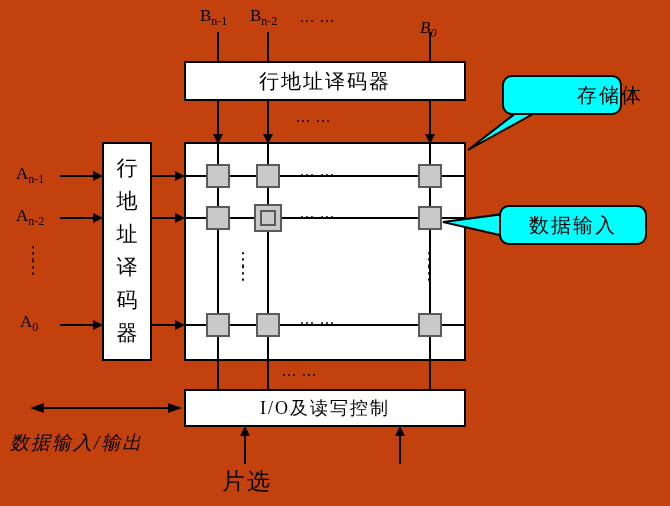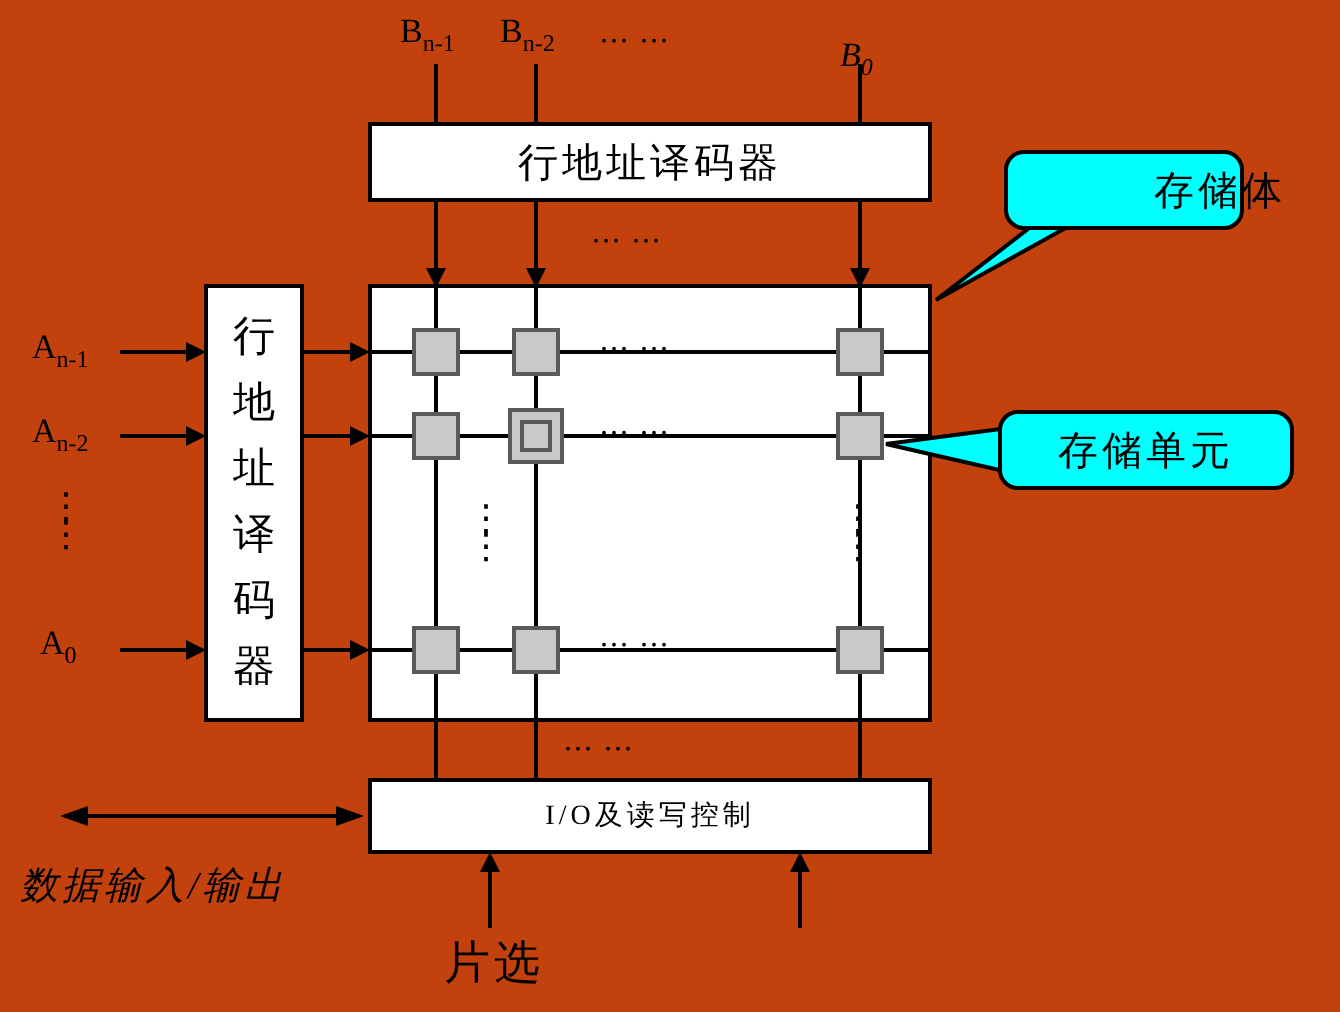--- a/index.html
+++ b/index.html
@@ -127,29 +127,29 @@
   <div class="dots-h" style="left:300px;top:8px;">... ...</div>
   <div class="lbl" style="left:420px;top:18px;font-style:italic;"><span>B</span><sub>0</sub></div>
 
   <div class="lbl" style="left:16px;top:164px;"><span>A</span><sub>n-1</sub></div>
   <div class="lbl" style="left:16px;top:206px;"><span>A</span><sub>n-2</sub></div>
   <div class="dots-v" style="left:24px;top:246px;"><span>⋮</span><br><span>⋮</span></div>
   <div class="lbl" style="left:20px;top:312px;"><span>A</span><sub>0</sub></div>
 
   <div class="boxlabel" style="left:185px;top:62px;width:280px;height:38px;">行地址译码器</div>
   <div class="vtext" style="left:112px;top:152px;">行地址译码器</div>
-  <div class="boxlabel" style="left:185px;top:390px;width:280px;height:36px;font-size:14px;">I/O及读写控制</div>
+  <div class="boxlabel" style="left:185px;top:390px;width:280px;height:36px;font-size:18px;">I/O及读写控制</div>
 
   <div class="dots-h" style="left:296px;top:108px;">... ...</div>
   <div class="dots-h" style="left:300px;top:162px;">... ...</div>
   <div class="dots-h" style="left:300px;top:204px;">... ...</div>
   <div class="dots-h" style="left:300px;top:310px;">... ...</div>
   <div class="dots-v" style="left:234px;top:252px;"><span>⋮</span><br><span>⋮</span></div>
   <div class="dots-v" style="left:420px;top:252px;"><span>⋮</span><br><span>⋮</span></div>
   <div class="dots-h" style="left:282px;top:362px;">... ...</div>
 
   <div class="cjk" style="left:10px;top:430px;font-size:19px;font-style:italic;">数据输入/输出</div>
   <div class="cjk" style="left:222px;top:466px;font-size:23px;">片选</div>
 
   <div class="callout-label" style="left:503px;top:76px;width:118px;height:38px;padding-left:48px;">存储体</div>
-  <div class="callout-label" style="left:500px;top:206px;width:146px;height:38px;">存储单元</div>
+  <div class="callout-label" style="left:500px;top:206px;width:146px;height:38px;">数据输入</div>
 
 </div>
 
 </body></html>

